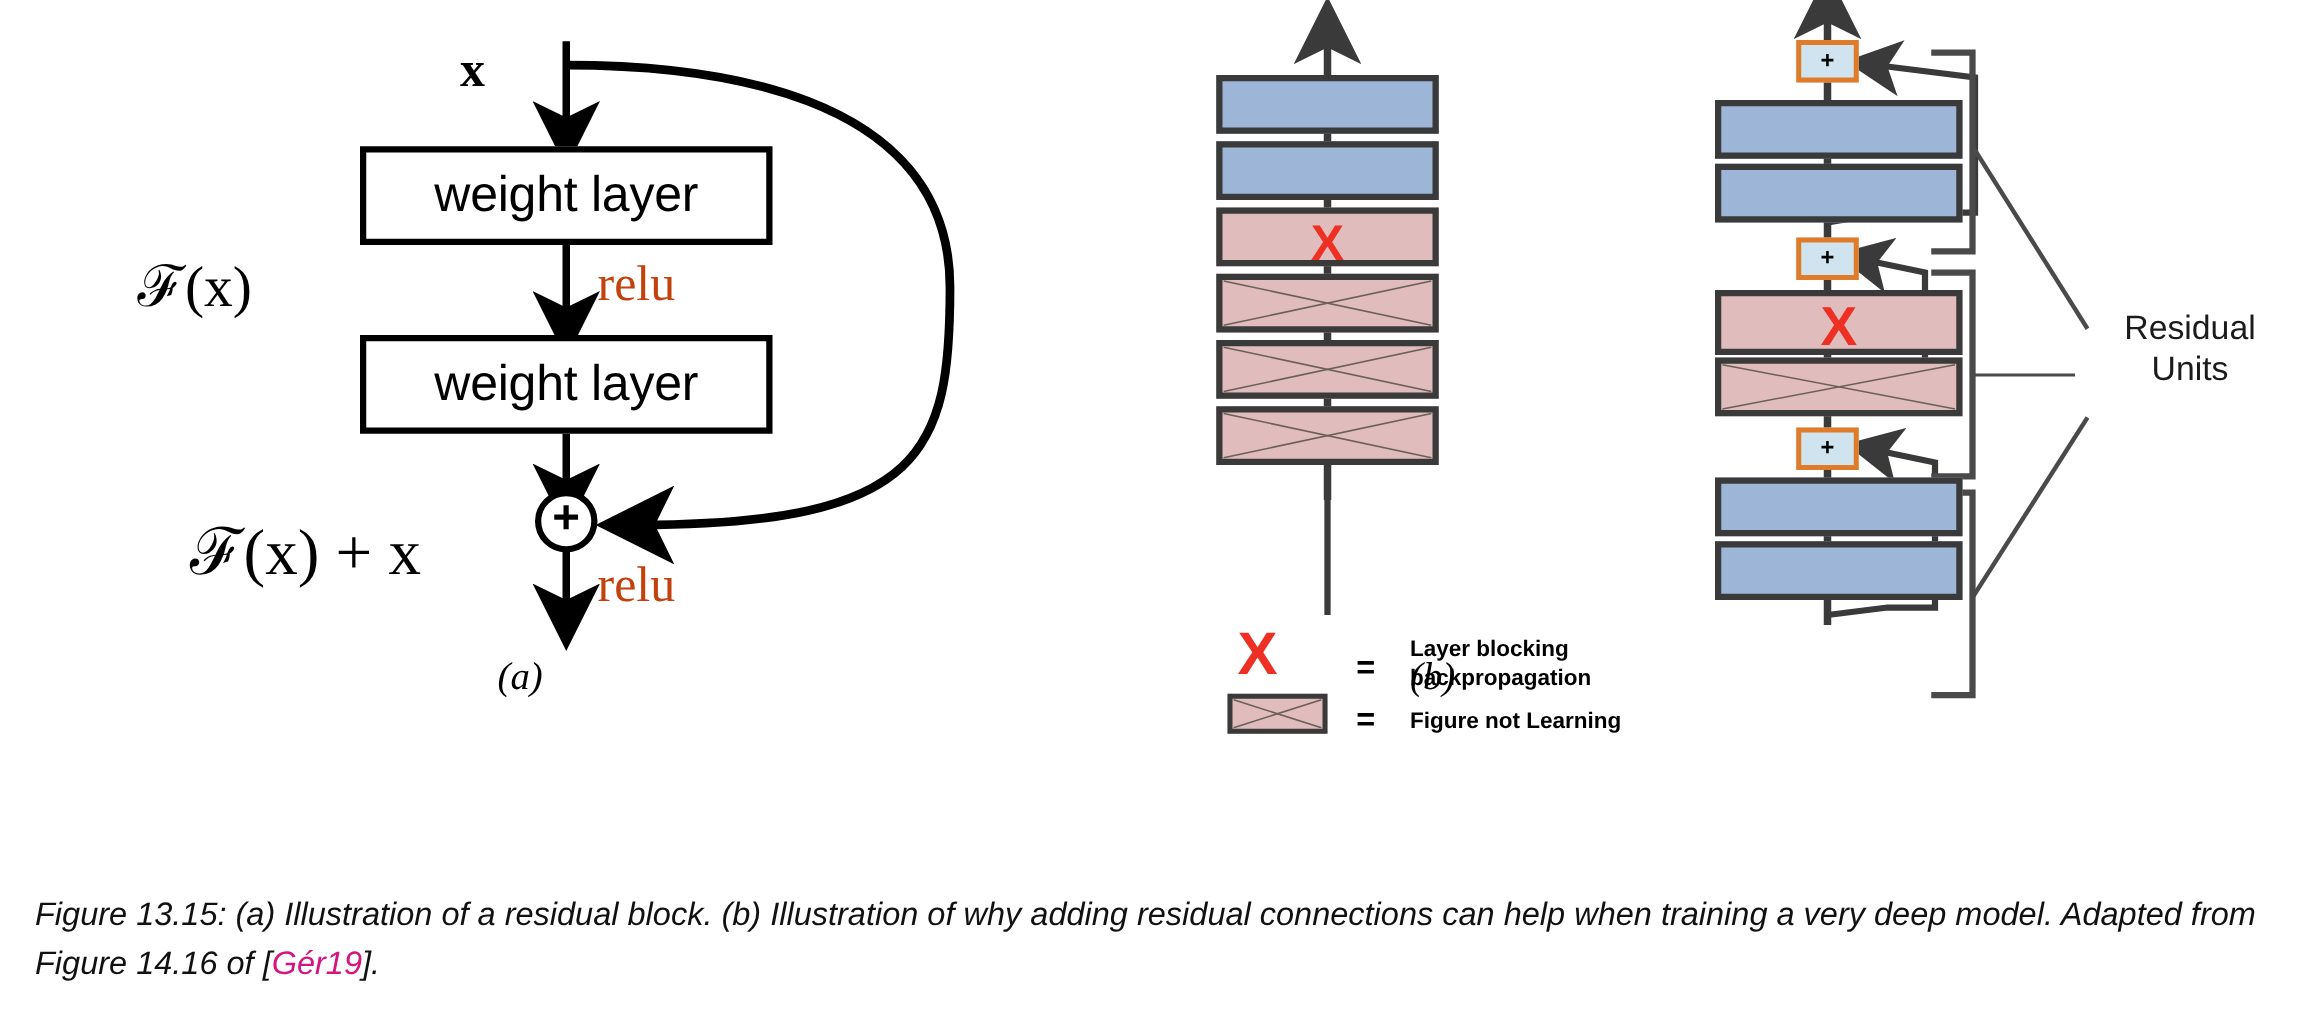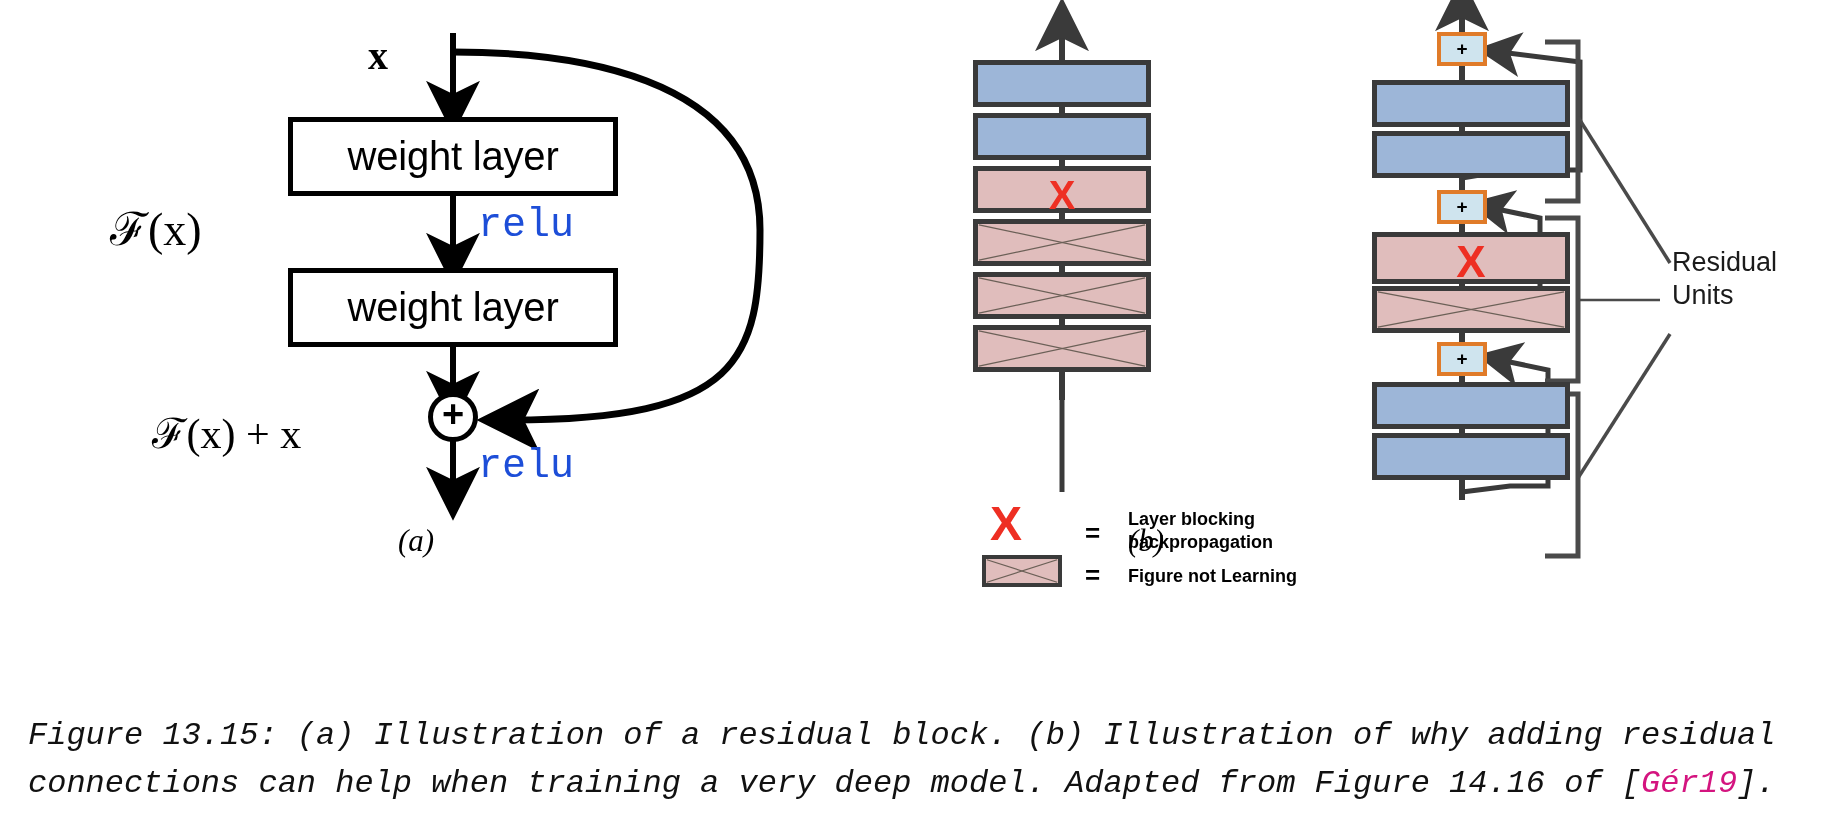--- a/index.html
+++ b/index.html
@@ -54,27 +54,27 @@
     font-weight: bold;
     font-style: normal;
     font-size: 40px;
   }
   #label-fx {
     left: 110px; top: 196px;
     font-size: 46px;
   }
   #label-fxx {
     left: 152px; top: 403px;
-    font-size: 42px;
+    font-size: 52px;
   }
   .relu {
     position: absolute;
-    font-family: Liberation Mono, monospace;
+    font-family: Liberation Serif, serif;
     font-size: 40px;
-    color: #1d4ed8;
+    color: #c2410c;
   }
   #relu-1 { left: 478px; top: 203px; }
   #relu-2 { left: 478px; top: 444px; }
 
   #sublabel-a {
     position: absolute;
     left: 398px; top: 523px;
     font-family: "Liberation Serif", serif;
     font-style: italic;
     font-size: 31px;
@@ -144,44 +144,44 @@
     font-size: 19px;
     color: #000;
   }
 
   #residual-label {
     position: absolute;
     left: 1672px; top: 246px;
     font-family: "Liberation Sans", sans-serif;
     font-size: 27px;
     color: #1b1b1b;
-    text-align: left;
+    text-align: center;
     line-height: 1.22;
     white-space: pre-line;
     width: 160px;
   }
 
   #sublabel-b {
     position: absolute;
     left: 1128px; top: 523px;
     font-family: "Liberation Serif", serif;
     font-style: italic;
     font-size: 31px;
     color: #000;
   }
 
   
   #caption {
     position: absolute;
     left: 28px;
     top: 712px;
     width: 1800px;
-    font-family: Liberation Mono, monospace;
+    font-family: Liberation Sans, sans-serif;
     font-style: italic;
-    font-size: 32px;
+    font-size: 26px;
     line-height: 1.5;
     color: #111;
   }
   #caption .cite { color: #d4147f; font-style: italic; }
 
   svg.overlay {
     position: absolute;
     left: 0; top: 0;
     width: 1848px;
     height: 826px;

